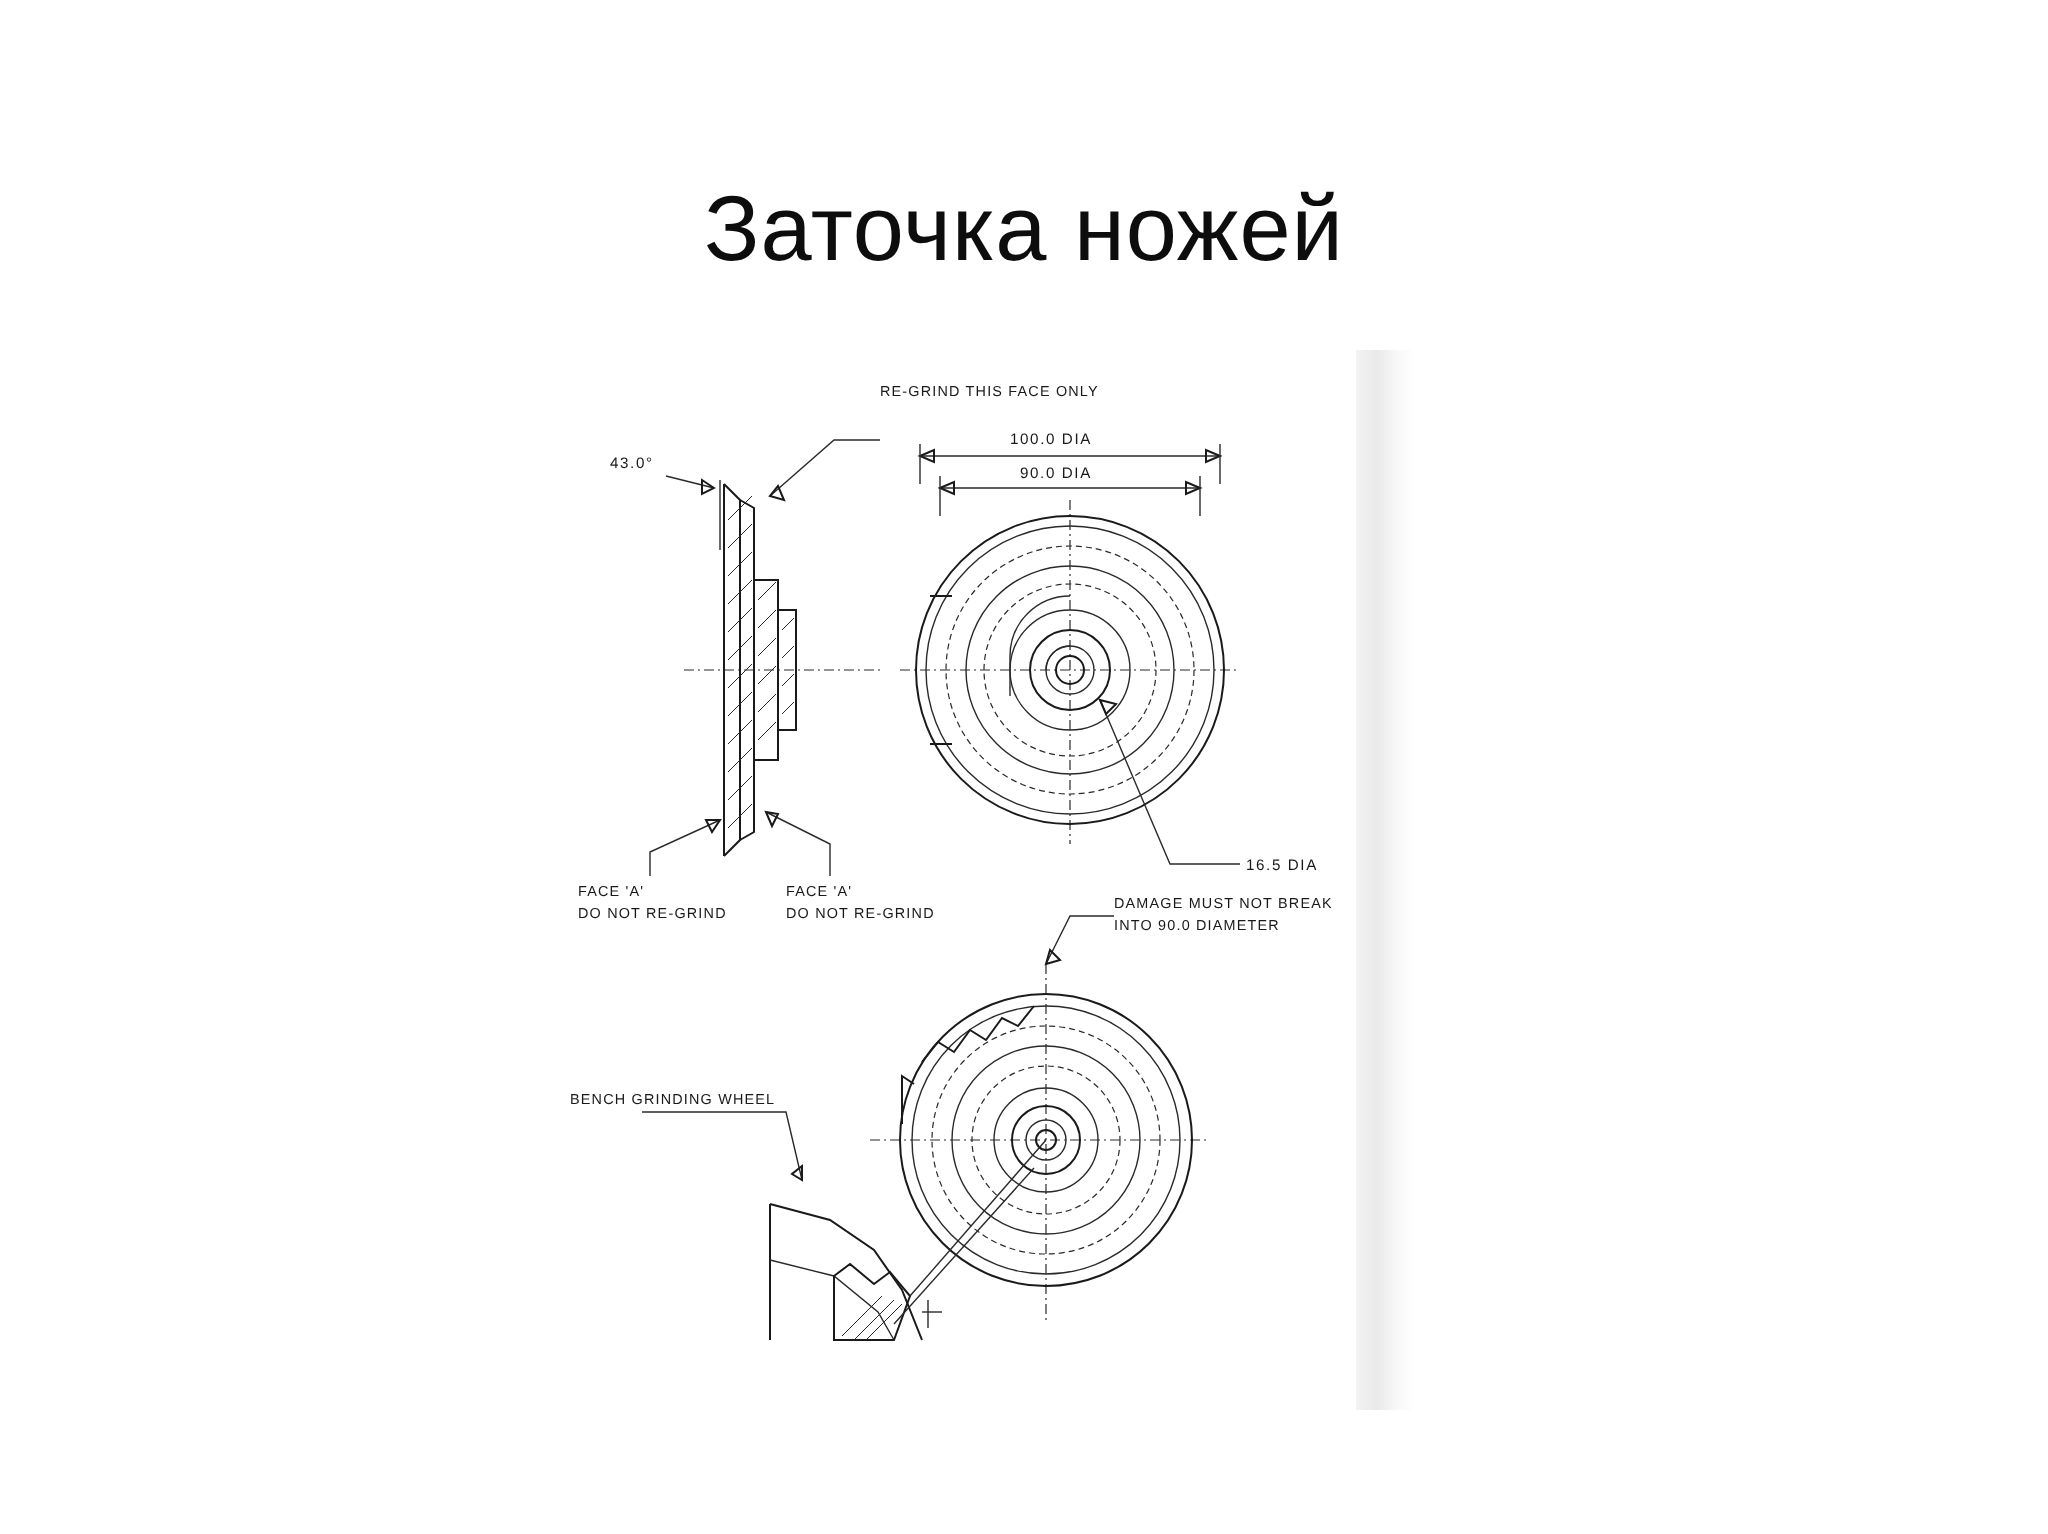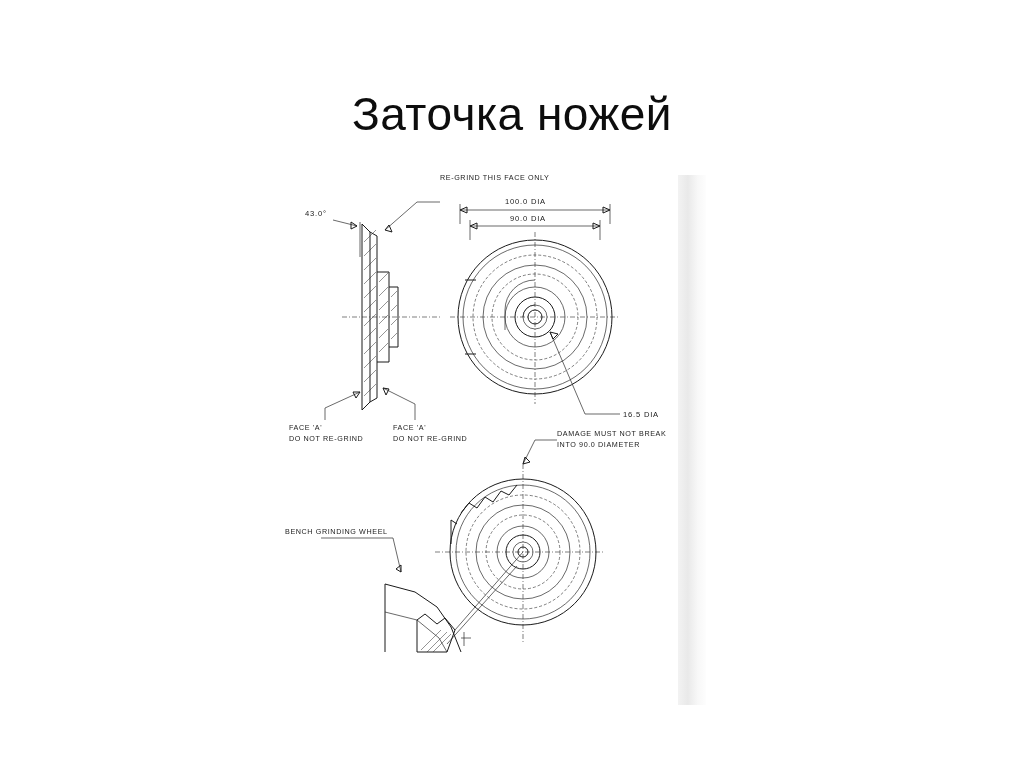--- a/index.html
+++ b/index.html
@@ -27,21 +27,21 @@
     text-align: center;
     font-size: 46px;
     font-weight: 400;
     color: #0d0d0d;
     letter-spacing: 0.5px;
     line-height: 1.1;
   }
   .figure-wrap {
     position: absolute;
     left: 265px;
-    top: 152px;
+    top: 170px;
     width: 470px;
     height: 560px;
   }
   .figure-svg {
     display: block;
   }
   .paper-edge {
     position: absolute;
     left: 678px;
     top: 175px;

